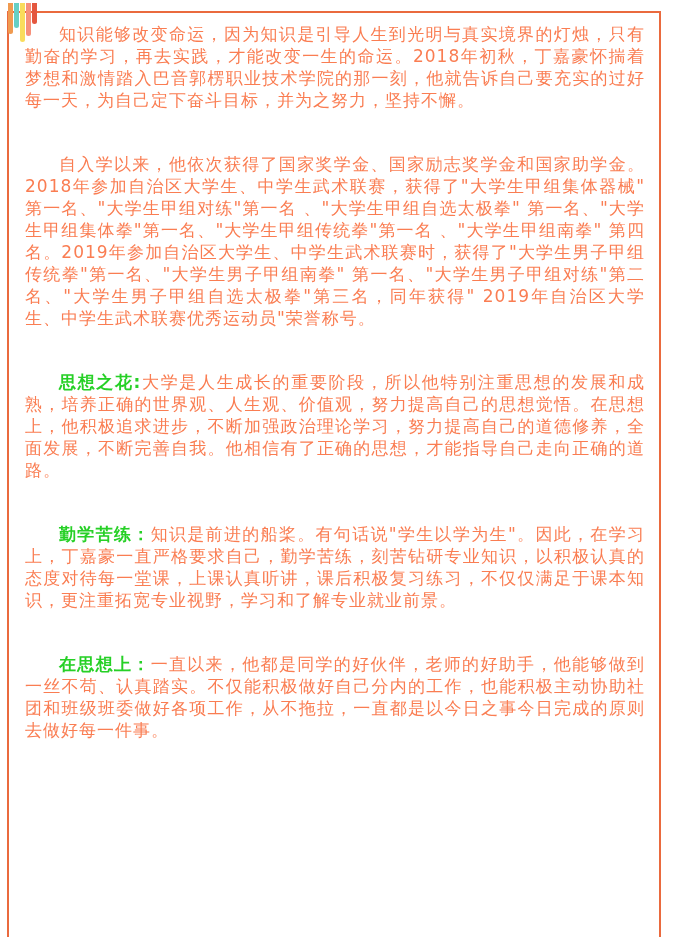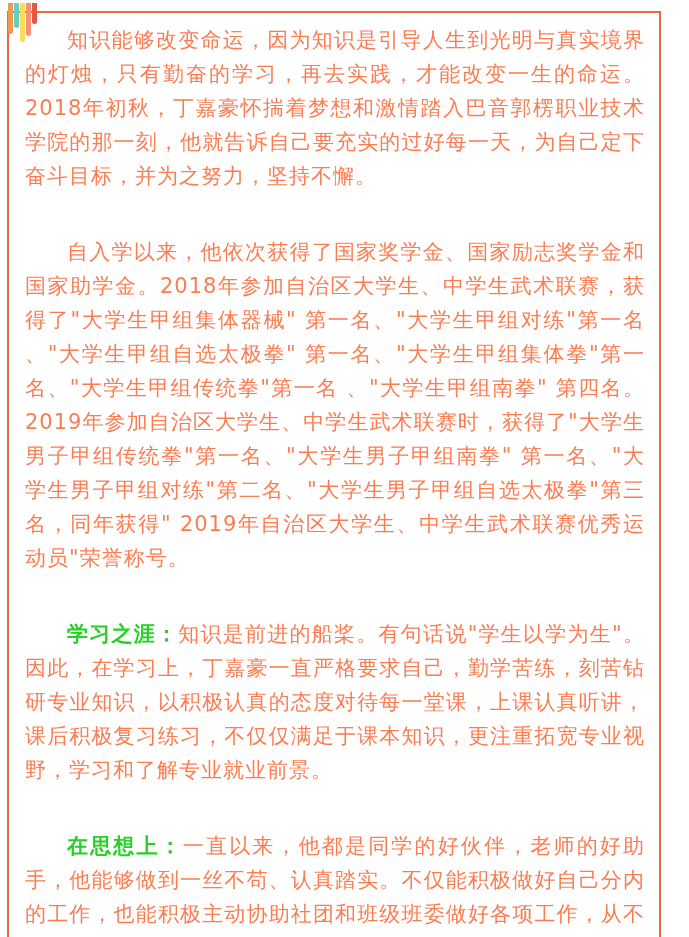--- a/index.html
+++ b/index.html
@@ -43,22 +43,22 @@
   .paint-icon .bar:nth-child(5){height:21px;}
   .content{
     position:absolute;
     left:25px;
     top:23px;
     width:620px;
     z-index:2;
   }
   .para{
     color:var(--body-text);
-    font-size:21px;
-    line-height:34px;
+    font-size:17px;
+    line-height:22px;
     letter-spacing:1px;
     text-align:justify;
     text-justify:inter-character;
     text-indent:2em;
     margin-bottom:42px;
   }
   .para:last-child{margin-bottom:0;}
   .para .heading{
     color:var(--heading-text);
     font-weight:bold;
@@ -73,15 +73,16 @@
     <span class="bar" style="background: rgb(240, 154, 80);"></span>
     <span class="bar" style="background: rgb(102, 207, 196);"></span>
     <span class="bar" style="background: rgb(249, 220, 92);"></span>
     <span class="bar" style="background: rgb(247, 144, 122);"></span>
     <span class="bar" style="background: rgb(228, 87, 63);"></span>
   </div>
 
 <div class="content">
     <p class="para"><span class="heading"></span><span>知识能够改变命运，因为知识是引导人生到光明与真实境界的灯烛，只有勤奋的学习，再去实践，才能改变一生的命运。2018年初秋，丁嘉豪怀揣着梦想和激情踏入巴音郭楞职业技术学院的那一刻，他就告诉自己要充实的过好每一天，为自己定下奋斗目标，并为之努力，坚持不懈。</span></p>
     <p class="para"><span class="heading"></span><span>自入学以来，他依次获得了国家奖学金、国家励志奖学金和国家助学金。2018年参加自治区大学生、中学生武术联赛，获得了"大学生甲组集体器械" 第一名、"大学生甲组对练"第一名 、"大学生甲组自选太极拳" 第一名、"大学生甲组集体拳"第一名、"大学生甲组传统拳"第一名 、"大学生甲组南拳" 第四名。2019年参加自治区大学生、中学生武术联赛时，获得了"大学生男子甲组传统拳"第一名、"大学生男子甲组南拳" 第一名、"大学生男子甲组对练"第二名、"大学生男子甲组自选太极拳"第三名，同年获得" 2019年自治区大学生、中学生武术联赛优秀运动员"荣誉称号。</span></p>
-    <p class="para"><span class="heading">学习之涯：</span><span>知识是前进的船桨。有句话说"学生以学为生"。因此，在学习上，丁嘉豪一直严格要求自己，勤学苦练，刻苦钻研专业知识，以积极认真的态度对待每一堂课，上课认真听讲，课后积极复习练习，不仅仅满足于课本知识，更注重拓宽专业视野，学习和了解专业就业前景。</span></p>
+    <p class="para"><span class="heading">思想之花:</span><span>大学是人生成长的重要阶段，所以他特别注重思想的发展和成熟，培养正确的世界观、人生观、价值观，努力提高自己的思想觉悟。在思想上，他积极追求进步，不断加强政治理论学习，努力提高自己的道德修养，全面发展，不断完善自我。他相信有了正确的思想，才能指导自己走向正确的道路。</span></p>
+    <p class="para"><span class="heading">勤学苦练：</span><span>知识是前进的船桨。有句话说"学生以学为生"。因此，在学习上，丁嘉豪一直严格要求自己，勤学苦练，刻苦钻研专业知识，以积极认真的态度对待每一堂课，上课认真听讲，课后积极复习练习，不仅仅满足于课本知识，更注重拓宽专业视野，学习和了解专业就业前景。</span></p>
     <p class="para"><span class="heading">在思想上：</span><span>一直以来，他都是同学的好伙伴，老师的好助手，他能够做到一丝不苟、认真踏实。不仅能积极做好自己分内的工作，也能积极主动协助社团和班级班委做好各项工作，从不拖拉，一直都是以今日之事今日完成的原则去做好每一件事。</span></p>
   </div>
 
 </body></html>

